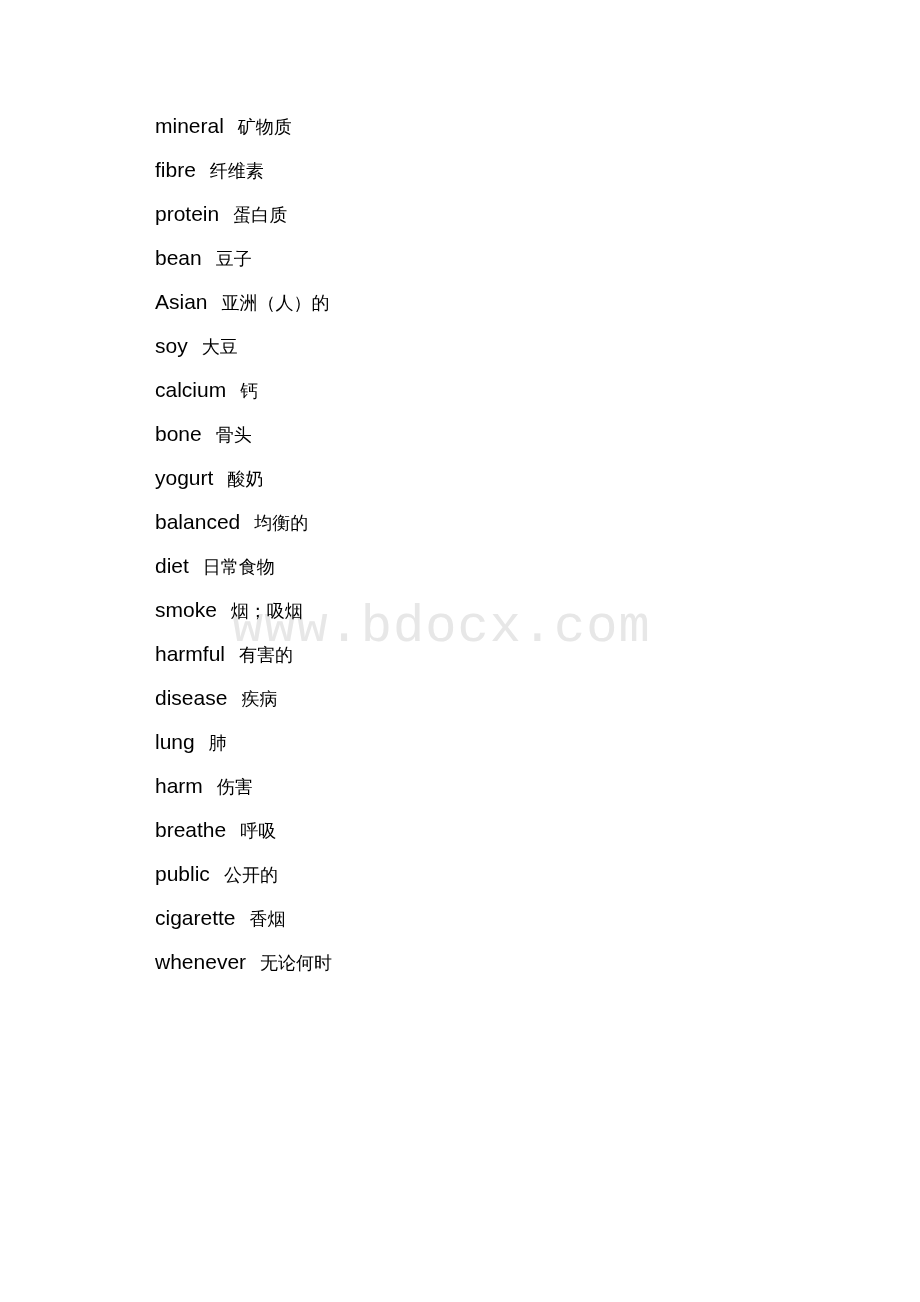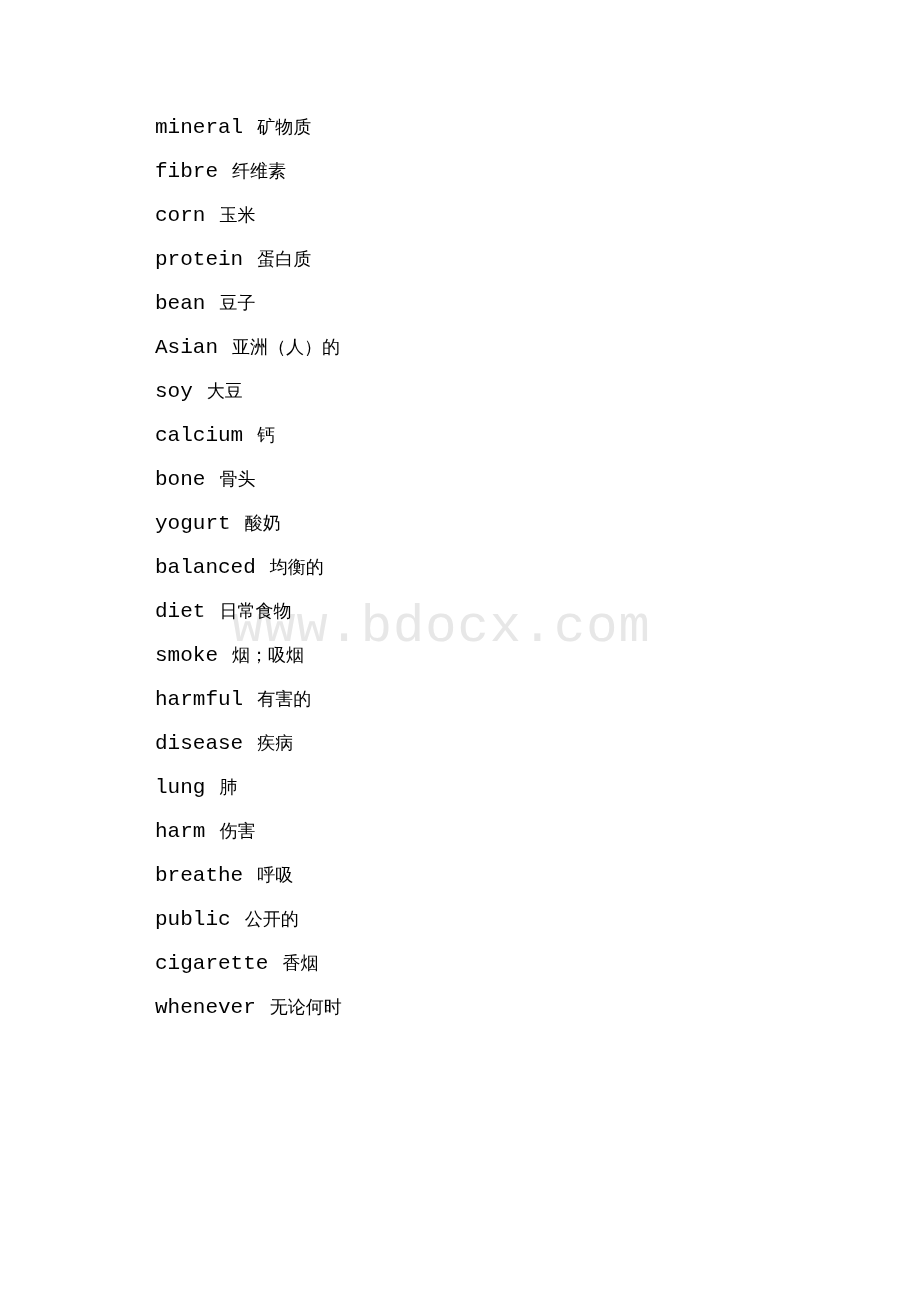--- a/index.html
+++ b/index.html
@@ -38,42 +38,41 @@
     padding: 0;
   }
   .vocab-entry {
     height: 44px;
     line-height: 44px;
     font-size: 21px;
     color: #000000;
     white-space: pre;
   }
   .vocab-term {
-    font-family: Liberation Mono, monospace;
+    font-family: Liberation Sans, sans-serif;
   }
   .vocab-gap {
     display: inline-block;
     width: 14px;
   }
   .vocab-gloss {
     font-family: "DejaVu Serif", "Liberation Serif", serif;
     font-size: 18px;
   }
 </style>
 </head>
 <body>
 
 <div class="page">
 
   <div class="watermark">www.bdocx.com</div>
 
   <ul class="vocab-list">
       <li class="vocab-entry"><span class="vocab-term">mineral</span><span class="vocab-gap"></span><span class="vocab-gloss">矿物质</span></li>
       <li class="vocab-entry"><span class="vocab-term">fibre</span><span class="vocab-gap"></span><span class="vocab-gloss">纤维素</span></li>
-      <li class="vocab-entry"><span class="vocab-term">corn</span><span class="vocab-gap"></span><span class="vocab-gloss">玉米</span></li>
       <li class="vocab-entry"><span class="vocab-term">protein</span><span class="vocab-gap"></span><span class="vocab-gloss">蛋白质</span></li>
       <li class="vocab-entry"><span class="vocab-term">bean</span><span class="vocab-gap"></span><span class="vocab-gloss">豆子</span></li>
       <li class="vocab-entry"><span class="vocab-term">Asian</span><span class="vocab-gap"></span><span class="vocab-gloss">亚洲（人）的</span></li>
       <li class="vocab-entry"><span class="vocab-term">soy</span><span class="vocab-gap"></span><span class="vocab-gloss">大豆</span></li>
       <li class="vocab-entry"><span class="vocab-term">calcium</span><span class="vocab-gap"></span><span class="vocab-gloss">钙</span></li>
       <li class="vocab-entry"><span class="vocab-term">bone</span><span class="vocab-gap"></span><span class="vocab-gloss">骨头</span></li>
       <li class="vocab-entry"><span class="vocab-term">yogurt</span><span class="vocab-gap"></span><span class="vocab-gloss">酸奶</span></li>
       <li class="vocab-entry"><span class="vocab-term">balanced</span><span class="vocab-gap"></span><span class="vocab-gloss">均衡的</span></li>
       <li class="vocab-entry"><span class="vocab-term">diet</span><span class="vocab-gap"></span><span class="vocab-gloss">日常食物</span></li>
       <li class="vocab-entry"><span class="vocab-term">smoke</span><span class="vocab-gap"></span><span class="vocab-gloss">烟；吸烟</span></li>

